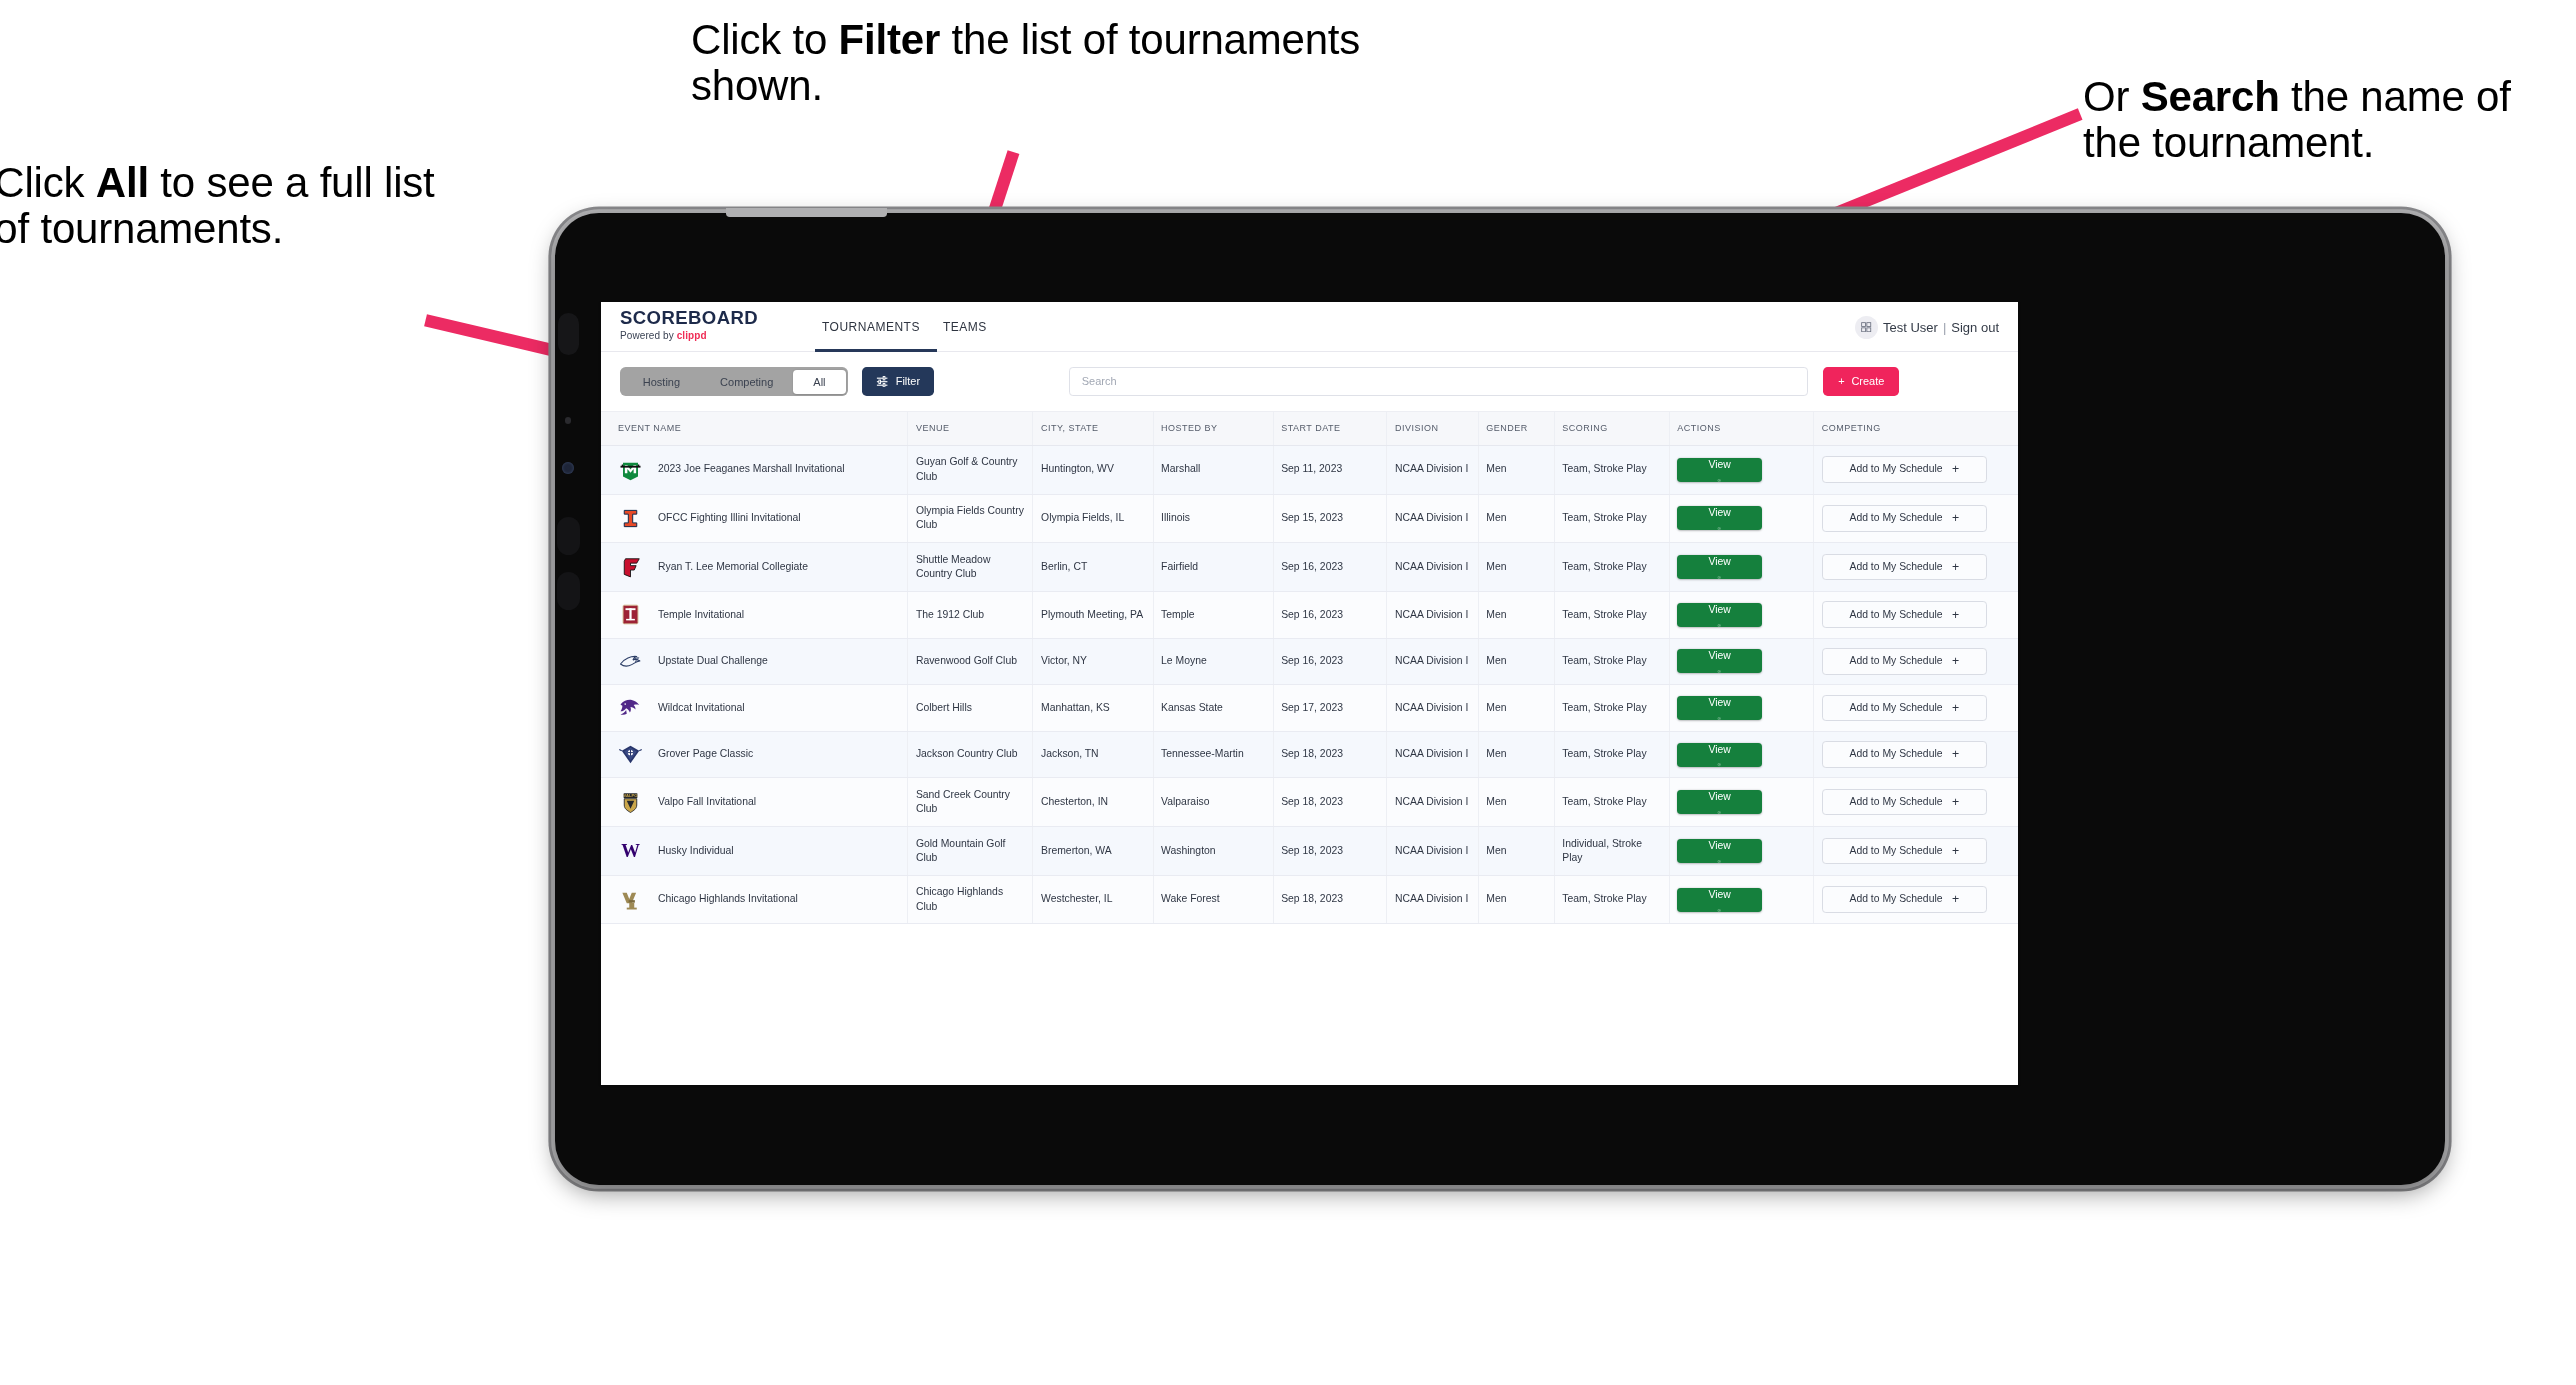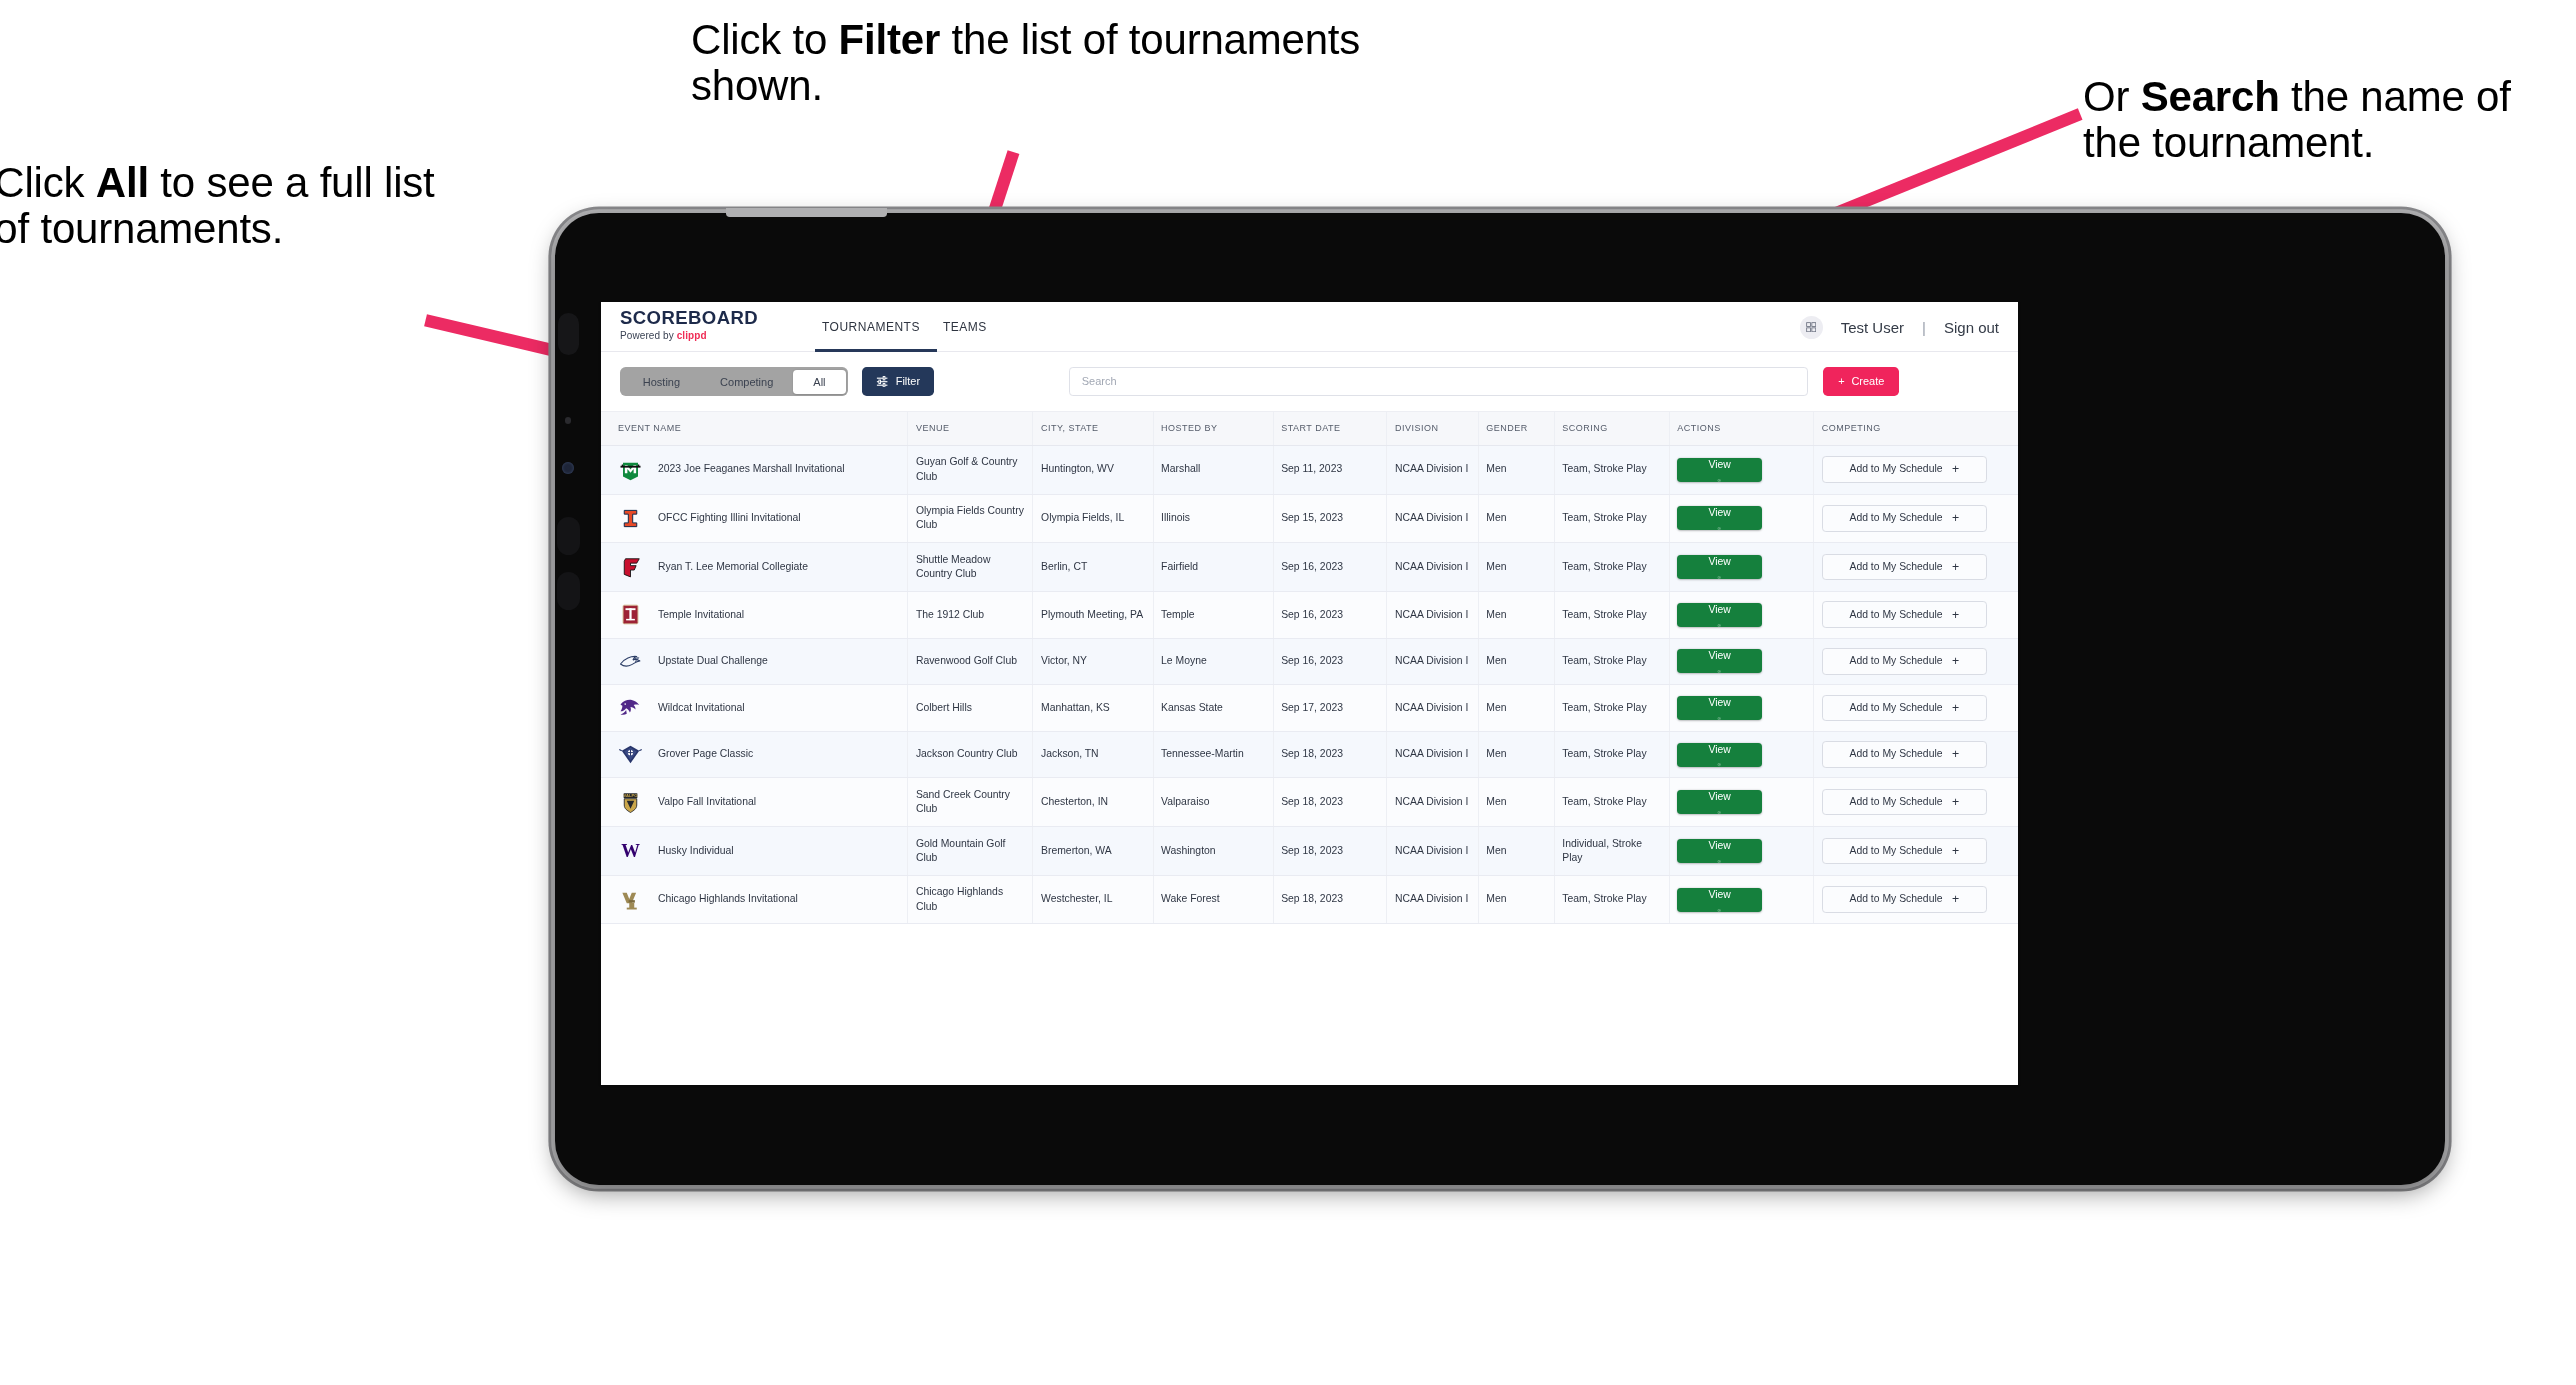--- a/index.html
+++ b/index.html
@@ -83,22 +83,22 @@
     font-size: 12px; letter-spacing: 0.5px; color:#2e3440; font-weight:400;
   }
   #tab-tournaments { left: 221px; }
   #tab-teams { left: 342px; }
   #tab-underline {
     position:absolute; left: 214px; bottom:-0.9px; width: 122px; height:2.8px; background:#263859;
   }
 
   #userbox {
     position:absolute; right: 19px; top: 0; height:50px;
-    display:flex; align-items:center; gap: 18px;
-    font-size: 15px; color:#343b47;
+    display:flex; align-items:center; gap: 5px;
+    font-size: 13px; color:#343b47;
   }
   #avatar {
     width: 23px; height:23px; border-radius:50%; background:#ededf2;
     display:flex; align-items:center; justify-content:center;
     color:#6b7180; font-size:10.4px;
   }
   #userbox .sep { color:#9aa0ad; }
   #signout { color:#343b47; }
 
   

